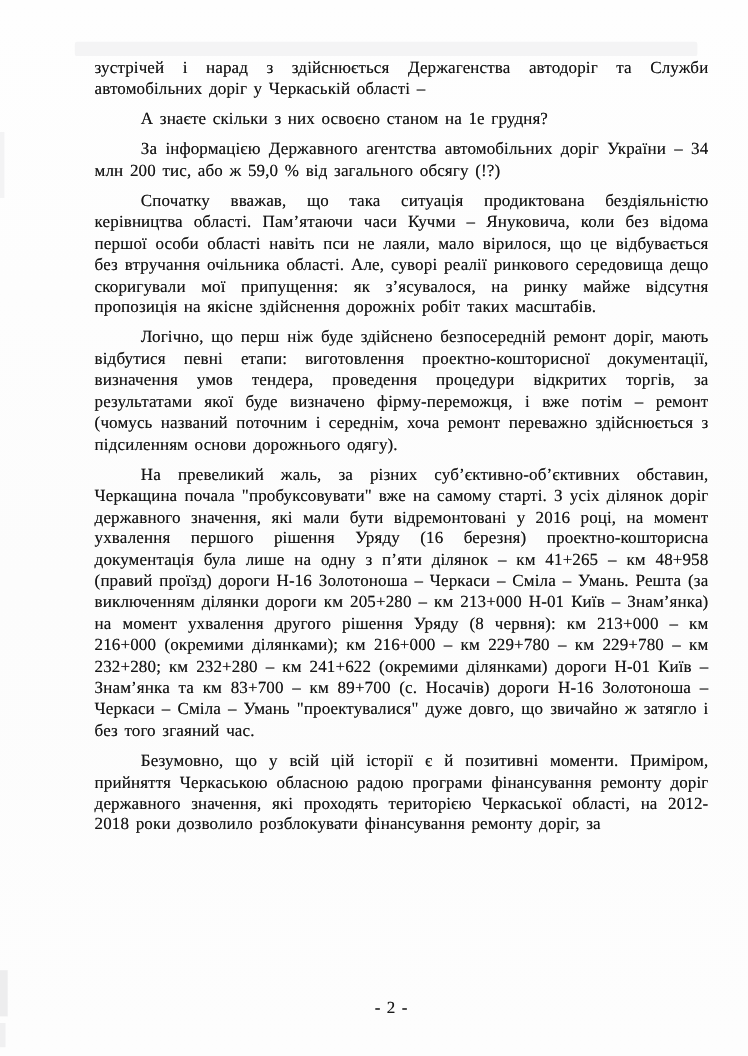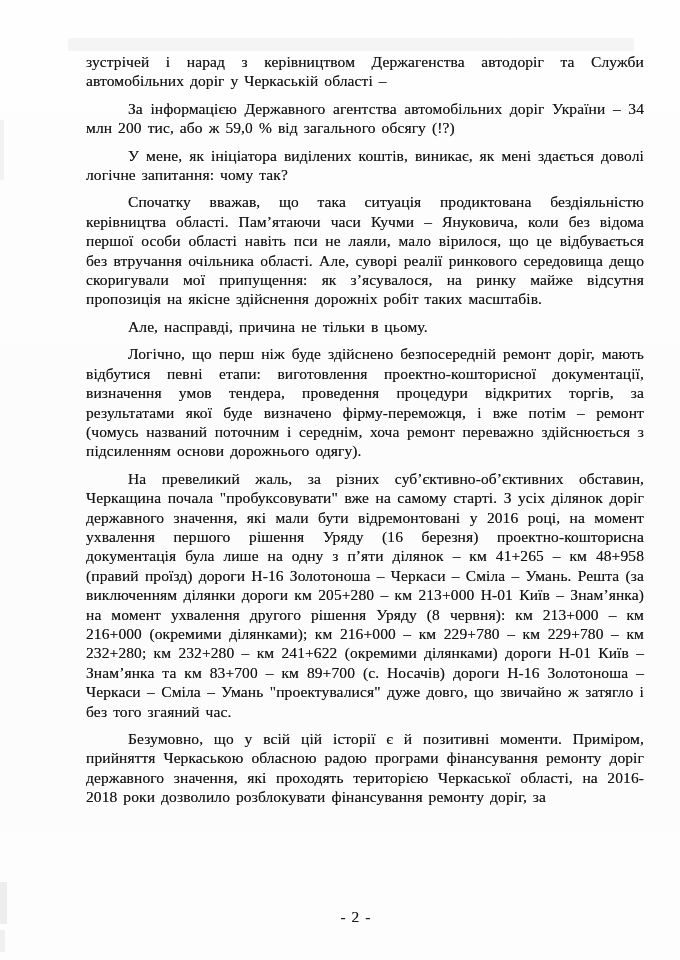--- a/index.html
+++ b/index.html
@@ -79,25 +79,24 @@
 
 <div class="viewport">
   <div class="page">
 
     <div class="artifact top-band"></div>
     <div class="artifact left-smudge-1"></div>
     <div class="artifact left-smudge-2"></div>
     <div class="artifact left-smudge-3"></div>
 
     <div class="text-block" id="paragraph-container">
-        <p class="no-indent">зустрічей і нарад з керівництвом Держагенства автодоріг та Служби автомобільних доріг у Черкаській області –</p>
+        <p class="no-indent">зустрічей і нарад з здійснюється Держагенства автодоріг та Служби автомобільних доріг у Черкаській області –</p>
+        <p class="indent">А знаєте скільки з них освоєно станом на 1е грудня?</p>
         <p class="indent">За інформацією Державного агентства автомобільних доріг України – 34 млн 200 тис, або ж 59,0 % від загального обсягу (!?)</p>
-        <p class="indent">У мене, як ініціатора виділених коштів, виникає, як мені здається доволі логічне запитання: чому так?</p>
         <p class="indent">Спочатку вважав, що така ситуація продиктована бездіяльністю керівництва області. Пам’ятаючи часи Кучми – Януковича, коли без відома першої особи області навіть пси не лаяли, мало вірилося, що це відбувається без втручання очільника області. Але, суворі реалії ринкового середовища дещо скоригували мої припущення: як з’ясувалося, на ринку майже відсутня пропозиція на якісне здійснення дорожніх робіт таких масштабів.</p>
-        <p class="indent">Але, насправді, причина не тільки в цьому.</p>
         <p class="indent">Логічно, що перш ніж буде здійснено безпосередній ремонт доріг, мають відбутися певні етапи: виготовлення проектно-кошторисної документації, визначення умов тендера, проведення процедури відкритих торгів, за результатами якої буде визначено фірму-переможця, і вже потім – ремонт (чомусь названий поточним і середнім, хоча ремонт переважно здійснюється з підсиленням основи дорожнього одягу).</p>
         <p class="indent">На превеликий жаль, за різних суб’єктивно-об’єктивних обставин, Черкащина почала "пробуксовувати" вже на самому старті. З усіх ділянок доріг державного значення, які мали бути відремонтовані у 2016 році, на момент ухвалення першого рішення Уряду (16 березня) проектно-кошторисна документація була лише на одну з п’яти ділянок – км 41+265 – км 48+958 (правий проїзд) дороги Н-16 Золотоноша – Черкаси – Сміла – Умань. Решта (за виключенням ділянки дороги км 205+280 – км 213+000 Н-01 Київ – Знам’янка) на момент ухвалення другого рішення Уряду (8 червня): км 213+000 – км 216+000 (окремими ділянками); км 216+000 – км 229+780 – км 229+780 – км 232+280; км 232+280 – км 241+622 (окремими ділянками) дороги Н-01 Київ – Знам’янка та км 83+700 – км 89+700 (с. Носачів) дороги Н-16 Золотоноша – Черкаси – Сміла – Умань "проектувалися" дуже довго, що звичайно ж затягло і без того згаяний час.</p>
-        <p class="indent">Безумовно, що у всій цій історії є й позитивні моменти. Приміром, прийняття Черкаською обласною радою програми фінансування ремонту доріг державного значення, які проходять територією Черкаської області, на 2016-2018 роки дозволило розблокувати фінансування ремонту доріг, за</p>
+        <p class="indent">Безумовно, що у всій цій історії є й позитивні моменти. Приміром, прийняття Черкаською обласною радою програми фінансування ремонту доріг державного значення, які проходять територією Черкаської області, на 2012-2018 роки дозволило розблокувати фінансування ремонту доріг, за</p>
       </div>
 
     <div class="page-footer">- 2 -</div>
   </div>
 </div>
 
 </body></html>

